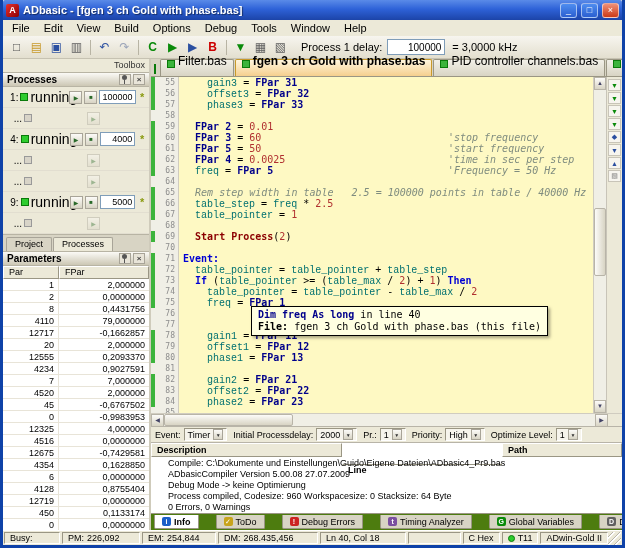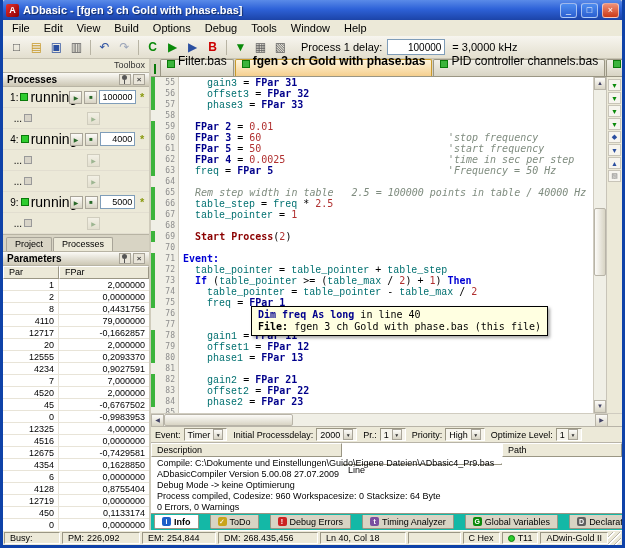--- a/index.html
+++ b/index.html
@@ -72,21 +72,21 @@
   .doc-tabs{height:18px;flex:0 0 18px;display:flex;align-items:flex-end;gap:1px;background:#D8D4C4;
     padding:2px 2px 0;border-bottom:1px solid #9A9684;}
   .doc-list-icon{width:10px;height:10px;background:#3CB43C;border:1px solid #0A7A0A;margin:0 3px 2px 1px;}
   .doc-tab{display:flex;align-items:flex-end;gap:3px;height:16px;padding:8px 6px;font-size:12px;white-space:nowrap;
     border:1px solid #9A9684;border-bottom:none;border-radius:2px 2px 0 0;background:linear-gradient(#F2F0E8,#D8D4C4);}
   .doc-tab.active{background:linear-gradient(#FFF6DF,#F5CF8E);font-weight:bold;border-color:#C8992A;}
   .tab-icon{width:8px;height:8px;background:#3CB43C;border:1px solid #0A7A0A;}
   .doc-tabs .spacer{flex:1;}
   .tabnav-btn{width:14px;height:13px;margin-bottom:2px;border:1px solid #A8A498;background:linear-gradient(#FCFBF8,#D8D4C4);
     font-size:7px;text-align:center;line-height:11px;color:#333;}
-  .editor{flex:1;display:flex;min-height:0;background:#ffffff;position:relative;}
+  .editor{flex:1;display:flex;min-height:0;background:#fef9c3;position:relative;}
   .code-scroll{flex:1;overflow:hidden;position:relative;}
   .code-line{display:flex;height:11px;}
   .mark{width:4px;flex:0 0 4px;background:#F0EFE6;}
   .mark.on{background:#3CB43C;}
   .lnum{width:24px;flex:0 0 24px;background:#F0EFE6;color:#8C8C8C;font-size:8px;line-height:11px;text-align:right;
     padding-right:3px;border-right:1px solid #D0CCC0;font-family:"DejaVu Sans Mono",monospace;}
   .code{flex:1;font-family:"DejaVu Sans Mono",monospace;font-size:10px;line-height:11px;white-space:pre;padding-left:4px;overflow:hidden;}
   .tk-p{color:#000;}
   .tk-k{color:#0000D4;font-weight:bold;}
   .tk-s{color:#00008B;font-weight:bold;}
@@ -119,28 +119,28 @@
   
   .proc-statusbar{height:16px;flex:0 0 16px;display:flex;align-items:center;gap:6px;background:#ECE9D8;
     border-top:1px solid #B8B4A8;padding:0 4px;font-size:9px;overflow:hidden;}
   .ps-group{display:inline-flex;align-items:center;gap:3px;white-space:nowrap;}
   .ps-box{display:inline-flex;align-items:center;height:13px;border:1px solid;border-color:#9A9684 #FFF #FFF #9A9684;
     background:#F6F4EC;padding:0 3px;}
   .ps-arrow{width:10px;height:11px;margin-left:3px;border:1px solid #A8A498;background:linear-gradient(#FCFBF8,#D8D4C4);
     font-size:5px;text-align:center;line-height:10px;color:#333;}
   
   .output{flex:0 0 88px;height:88px;display:flex;flex-direction:column;background:#fff;border-top:1px solid #B8B4A8;}
-  .out-header{height:14px;flex:0 0 14px;display:flex;font-size:9px;}
+  .out-header{height:14px;flex:0 0 14px;display:flex;font-size:9px;font-weight:bold;}
   .oh-cell{border:1px solid;border-color:#FFF #9A9684 #9A9684 #FFF;background:#ECE9D8;padding:0 5px;line-height:12px;}
   .oh-desc{flex:1;}
   .oh-line{width:160px;flex:0 0 160px;margin-top:20px;}
   .oh-path{width:120px;flex:0 0 120px;}
   .out-body{flex:1;overflow:hidden;padding-top:1px;}
-  .out-line{height:11px;line-height:11px;font-size:9px;padding-left:6px;white-space:nowrap;}
-  .out-tabs{height:17px;flex:0 0 17px;display:flex;align-items:center;gap:11px;background:#14b8a6;
+  .out-line{height:11px;line-height:11px;font-size:9px;padding-left:17px;white-space:nowrap;}
+  .out-tabs{height:17px;flex:0 0 17px;display:flex;align-items:center;gap:17px;background:#4d7c0f;
     border-top:1px solid #9A9684;padding:0 3px;}
   .out-tab{display:inline-flex;align-items:center;gap:3px;height:14px;padding:0 7px;font-size:9px;white-space:nowrap;
     border:1px solid #9A9684;border-top:none;border-radius:0 0 2px 2px;background:#D8D4C4;}
   .out-tab.active{background:#fff;font-weight:bold;}
   .ot-icon{width:9px;height:9px;flex:0 0 9px;border-radius:2px;color:#fff;font-size:7px;line-height:9px;
     text-align:center;font-weight:bold;}
   .out-tabs .spacer{flex:1;}
   .out-led{width:8px;height:8px;border-radius:50%;background:#2ECC2E;border:1px solid #0A7A0A;margin-right:3px;}
   
   .statusbar{height:15px;flex:0 0 15px;display:flex;align-items:center;background:#ECE9D8;border-top:1px solid #FFF;padding:0 1px;}

